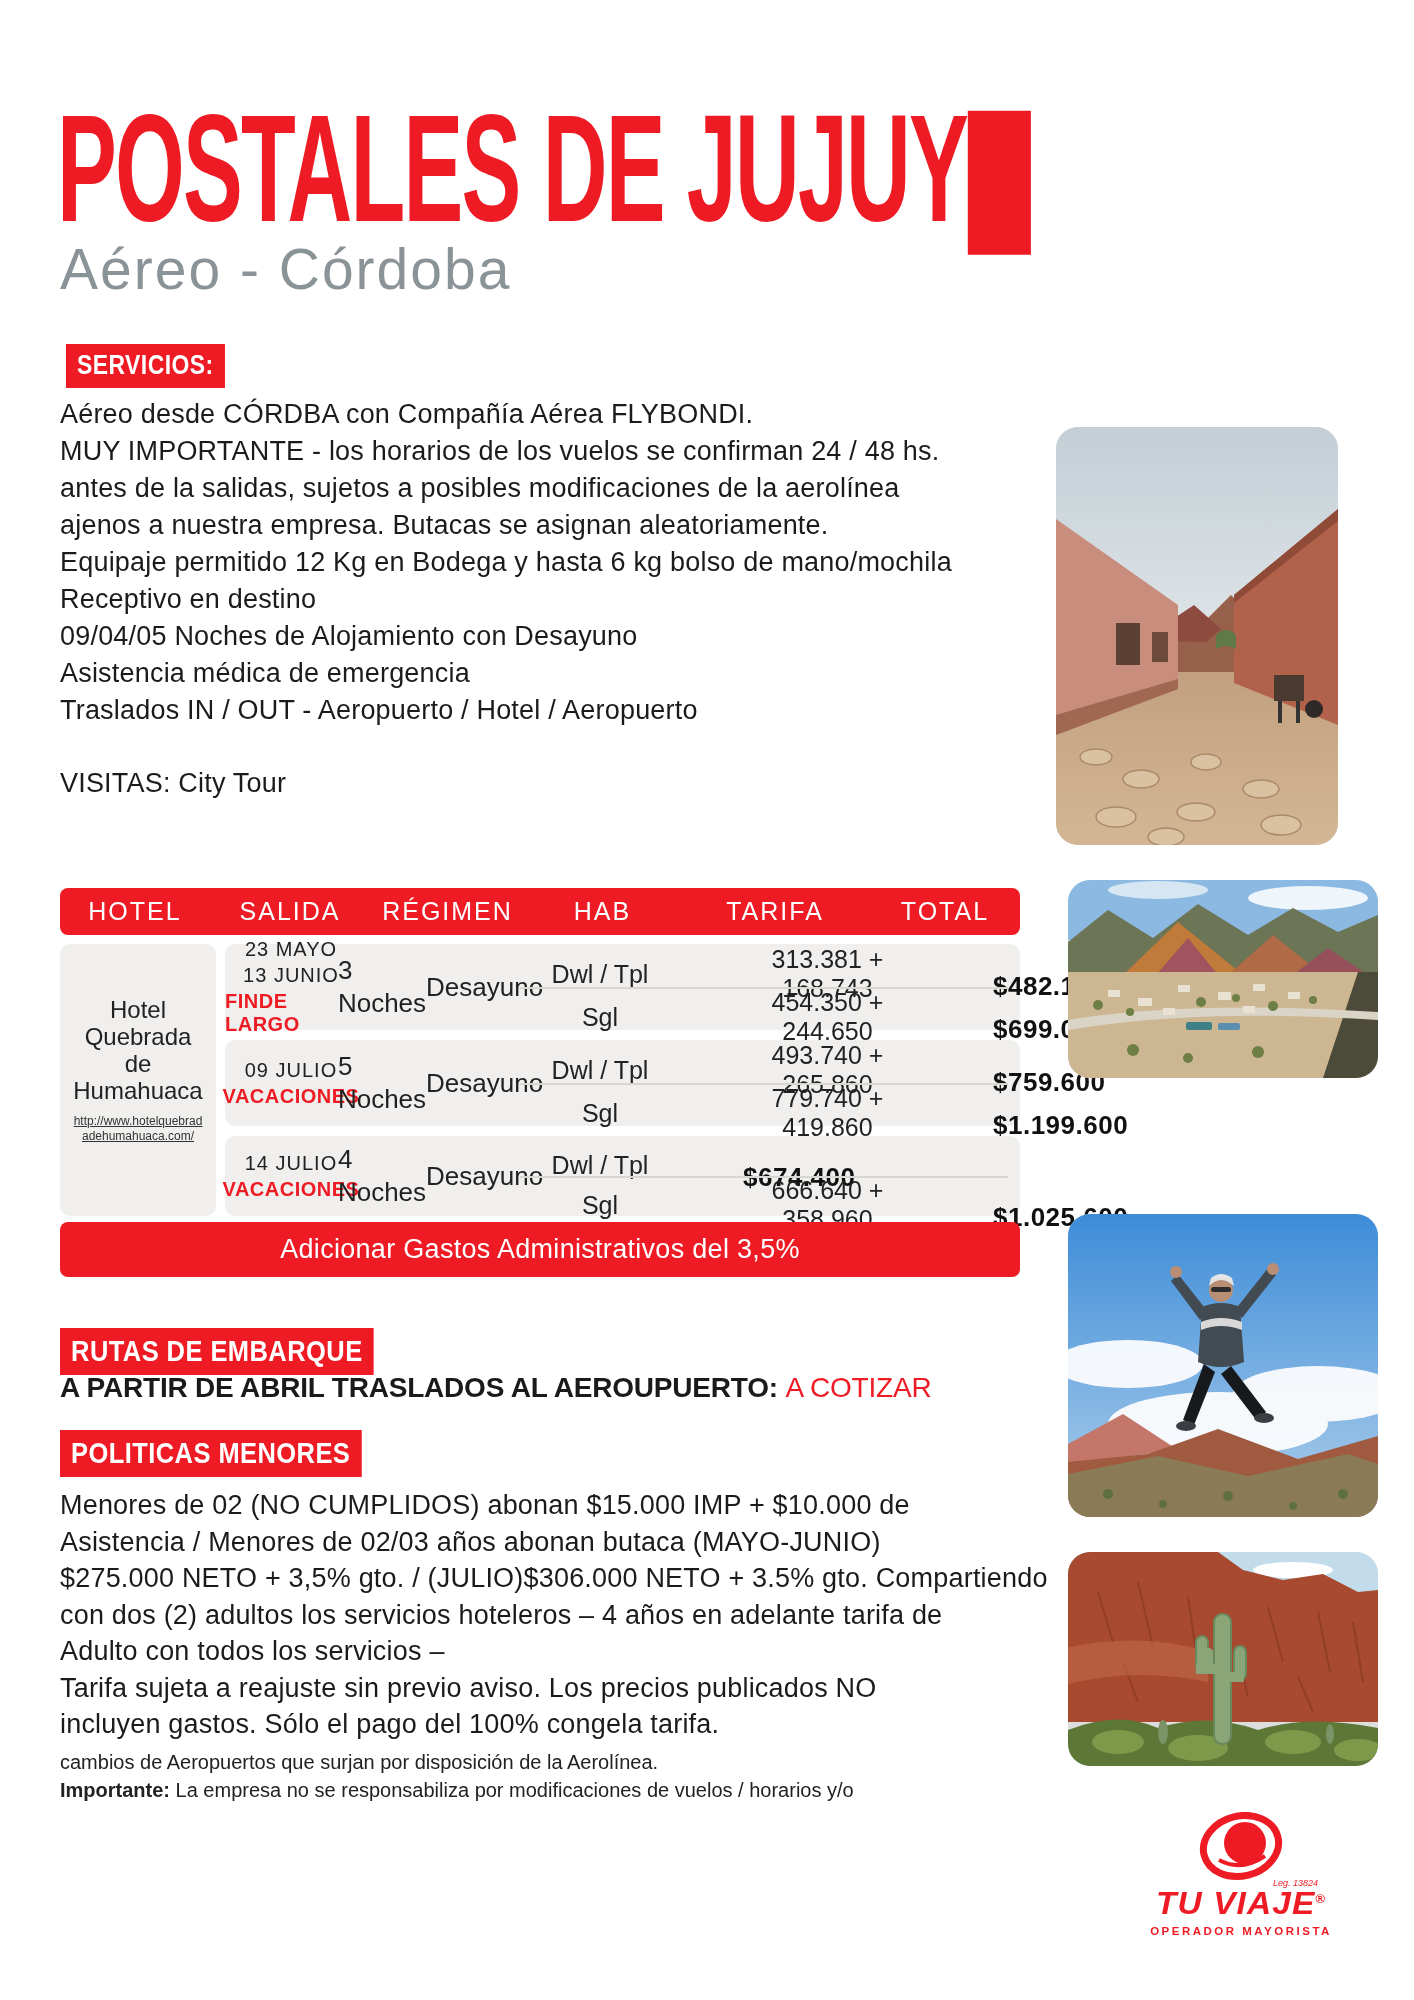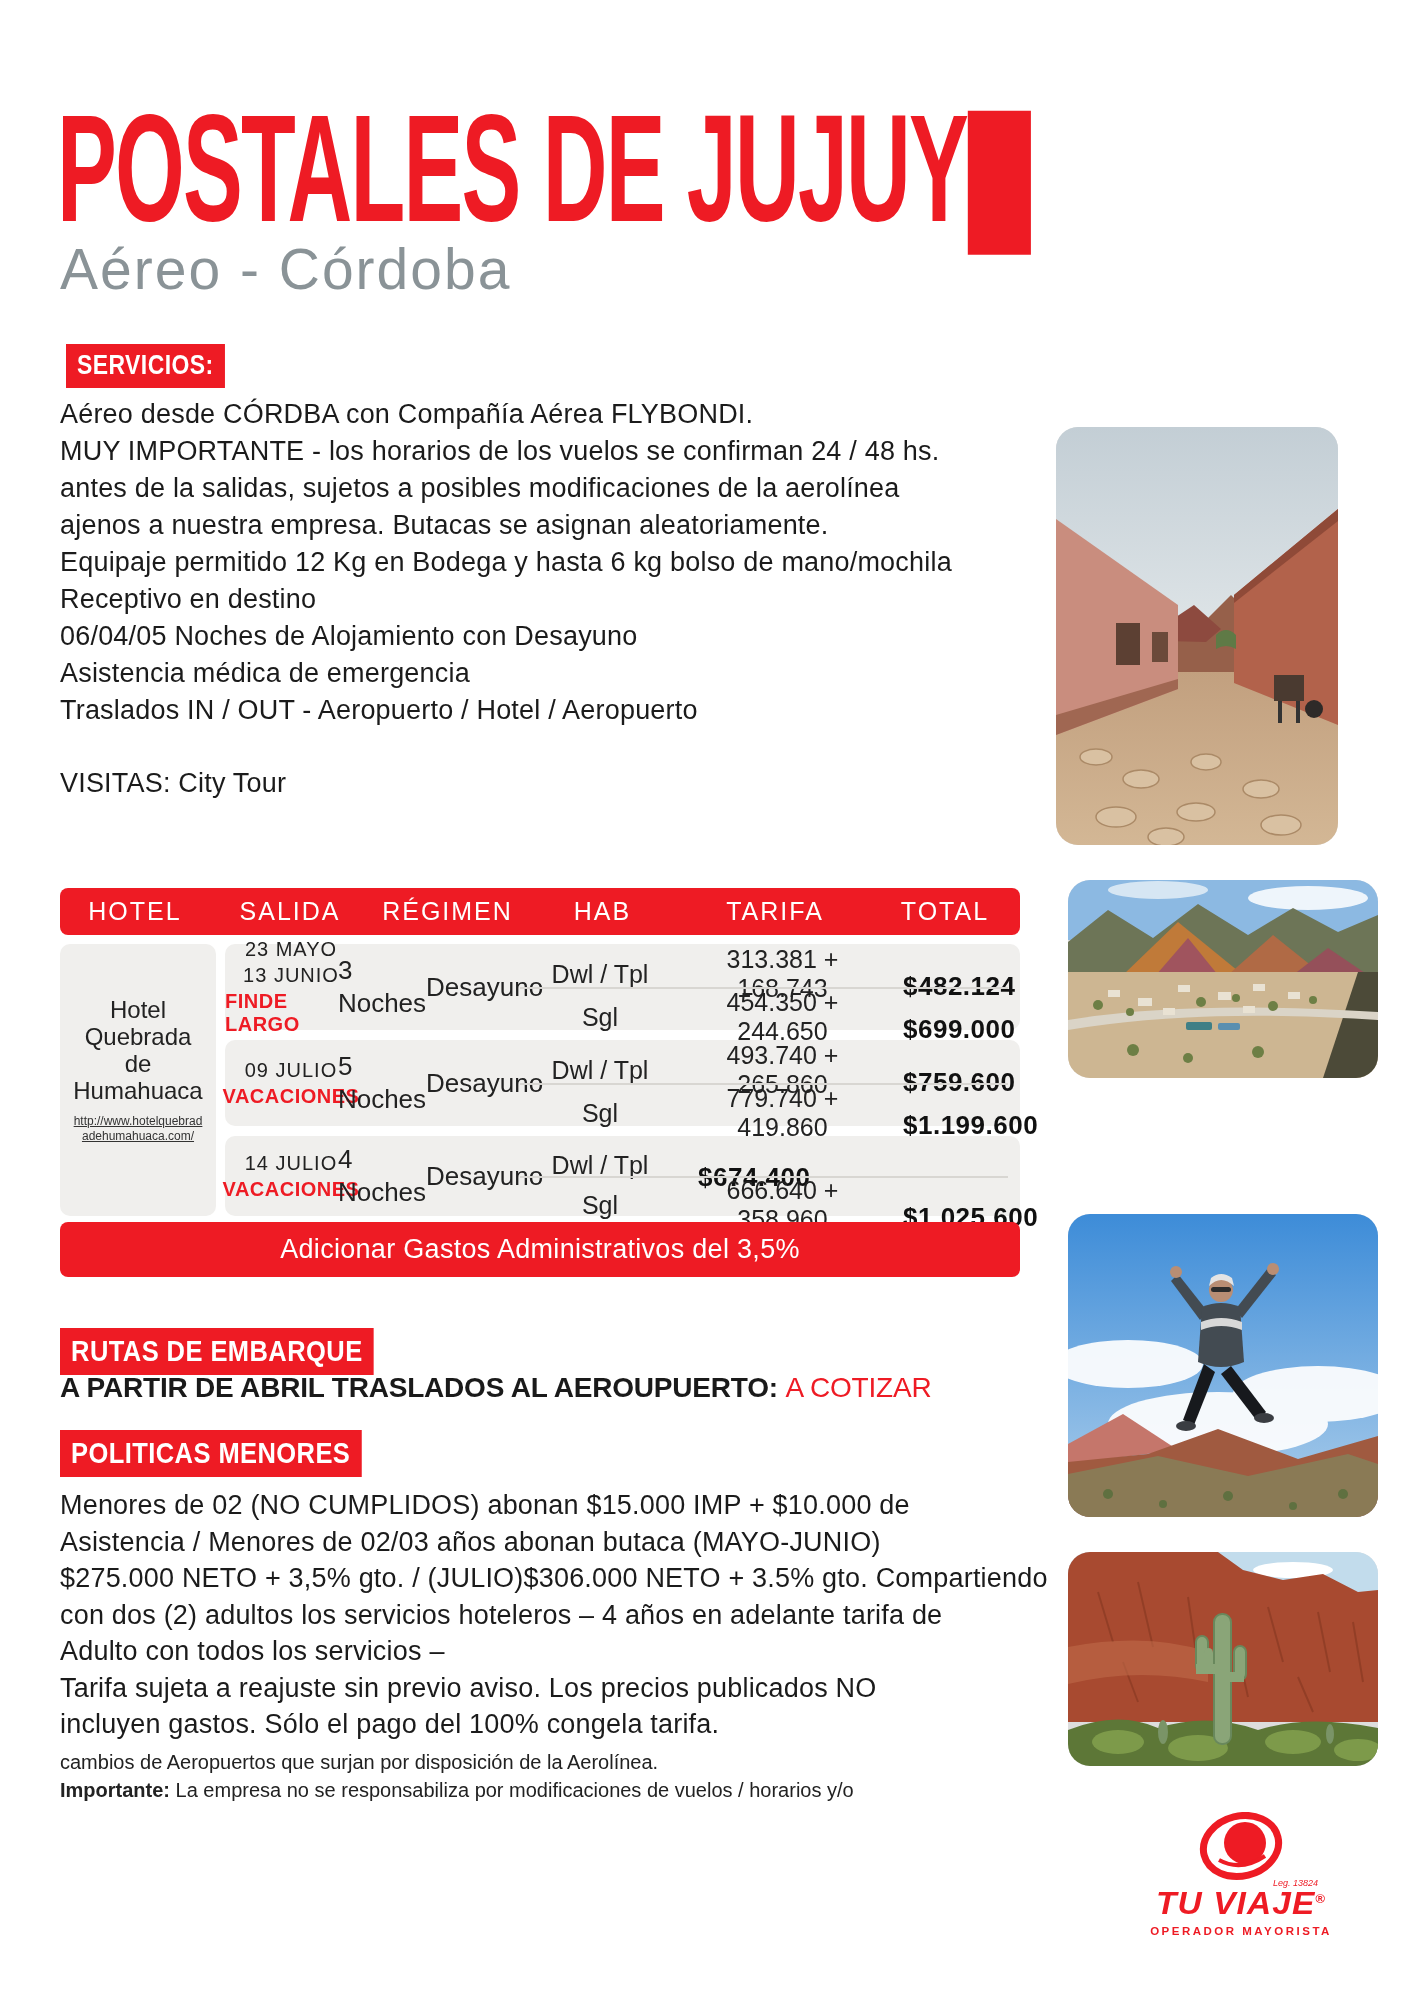--- a/index.html
+++ b/index.html
@@ -75,21 +75,21 @@
     font-size:20px; letter-spacing:1px; gap:3px; color:#222;
   }
   .grp .tag{ font-weight:700; color:var(--red); letter-spacing:.5px; }
   .grp .regimen{
     position:absolute; left:138px; top:0; bottom:0; width:155px;
     display:flex; justify-content:center; align-items:center;
     font-size:26px; line-height:33px; color:#222;
   }
   .grp .r{
     position:absolute; left:295px; right:16px; height:39px;
-    display:grid; grid-template-columns:160px 205px 1fr; align-items:center;
+    display:grid; grid-template-columns:160px 205px 1fr; align-items:center;gap:45px;
   }
   .grp .r1{ top:1px; } .grp .r2{ top:44px; }
   .g3 .r2{ top:40px; }
   .grp .hab, .grp .tarifa{ text-align:center; font-size:25px; color:#222; }
   .grp .total{ font-weight:700; font-size:26px; padding-left:18px; letter-spacing:.5px; color:#111;margin-top:25px; }
   .grp .sep{ position:absolute; left:295px; right:12px; top:43px; border-top:2px solid #d8d6d2; }
   .g3 .sep{ top:40px; }
 
   .banner{
     position:absolute; left:60px; top:1222px; width:960px; height:55px;
@@ -123,21 +123,21 @@
 <div class="subtitle">Aéreo - Córdoba</div>
 
 <div class="chip servicios">SERVICIOS:</div>
 <div class="para servicios-text">
   <div>Aéreo desde CÓRDBA con Compañía Aérea FLYBONDI.</div>
   <div>MUY IMPORTANTE - los horarios de los vuelos se confirman 24 / 48 hs.</div>
   <div>antes de la salidas, sujetos a posibles modificaciones de la aerolínea</div>
   <div>ajenos a nuestra empresa. Butacas se asignan aleatoriamente.</div>
   <div>Equipaje permitido 12 Kg en Bodega y hasta 6 kg bolso de mano/mochila</div>
   <div>Receptivo en destino</div>
-  <div>06/04/05 Noches de Alojamiento con Desayuno</div>
+  <div>09/04/05 Noches de Alojamiento con Desayuno</div>
   <div>Asistencia médica de emergencia</div>
   <div>Traslados IN / OUT - Aeropuerto / Hotel / Aeropuerto</div>
   <div class="visitas">VISITAS: City Tour</div>
 </div>
 
 <div class="thead">
   <div>HOTEL</div>
   <div>SALIDA</div>
   <div>RÉGIMEN</div>
   <div>HAB</div>

